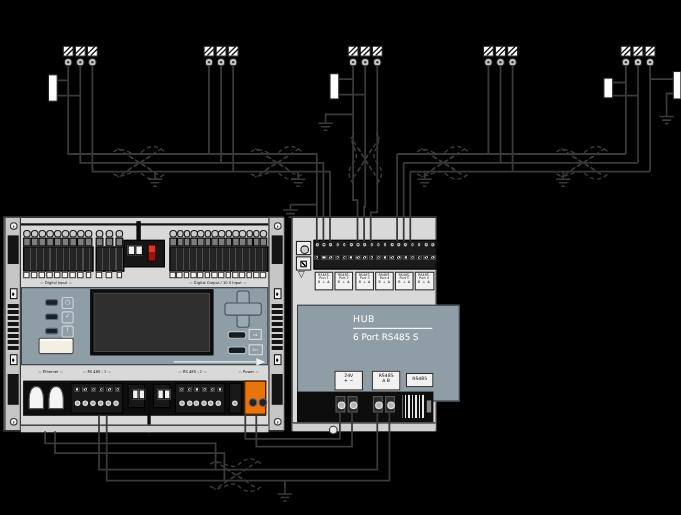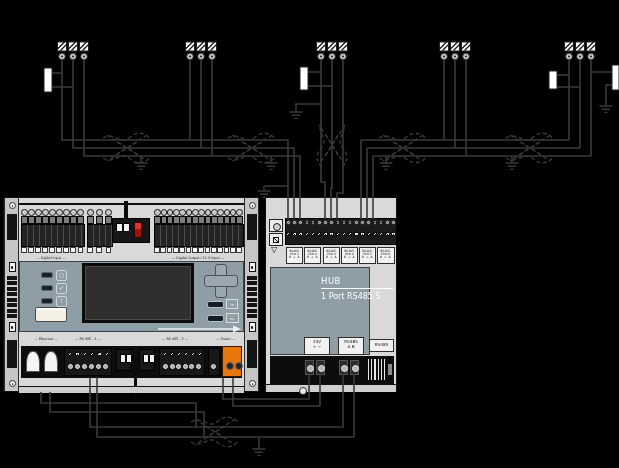--- a/index.html
+++ b/index.html
@@ -358,24 +358,24 @@
         </div>
       <div class="port">
           <div class="pt">
             <span class="pl">RS485-
 Port 6</span>
             <span class="pp">B ⊥ A</span>
           </div>
         </div>
     </div>
 
-    <div class="panel" style="left:4px;top:69px;width:100px;height:88px">
+    <div class="panel" style="left:4px;top:79px;width:148px;height:88px">
       <div class="a" style="left:50px;top:8px;width:72px">
         <div class="htitle">HUB</div>
-        <div class="hsub">1 Port RS485 S</div>
+        <div class="hsub">6 Port RS485 S</div>
       </div>
     </div>
 
     <div class="hbox" style="left:38px;top:139px;width:26px;height:18px">
         <div class="hbt">24V
 +  −</div>
       </div>
     <div class="hbox" style="left:72px;top:139px;width:26px;height:18px">
         <div class="hbt">RS485
 A  B</div>

